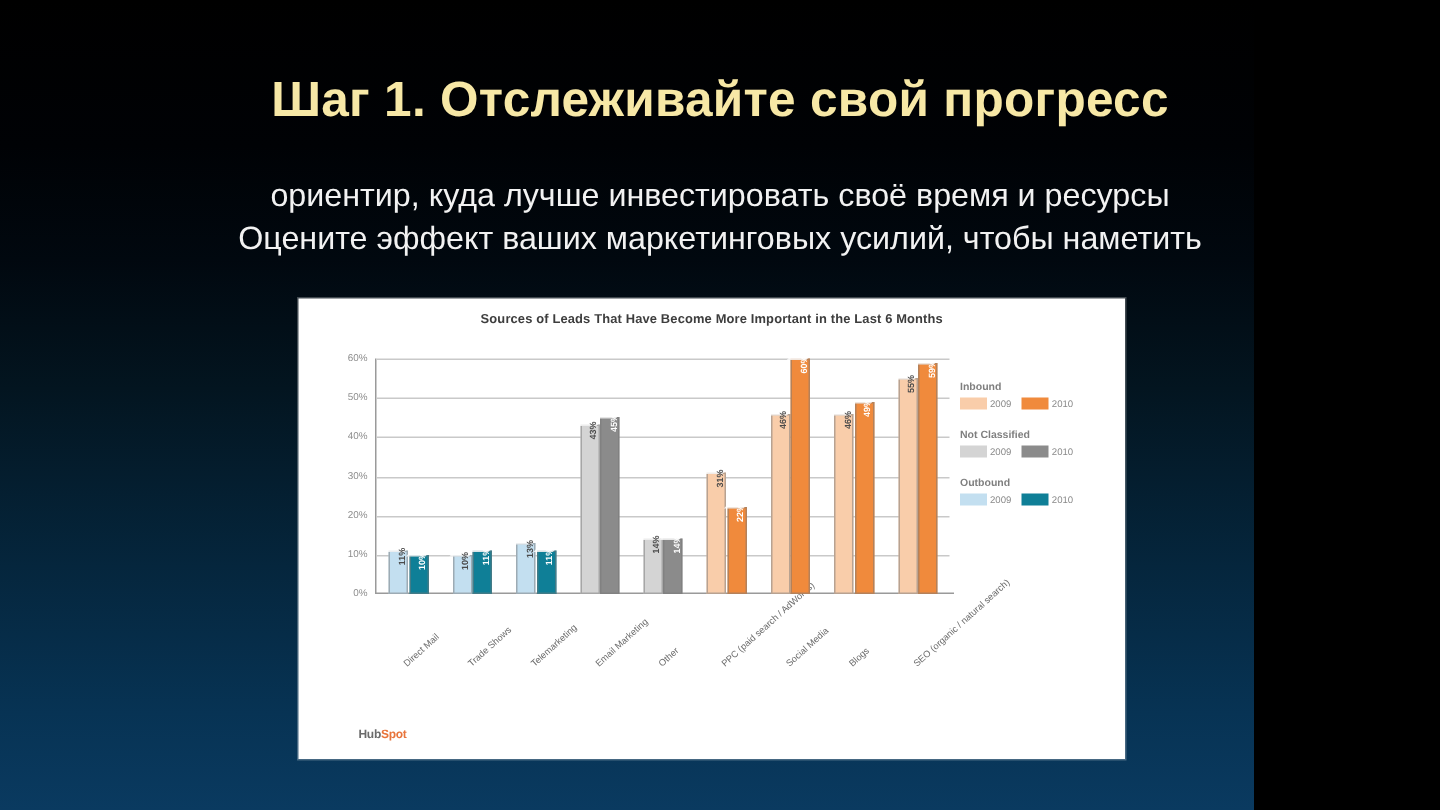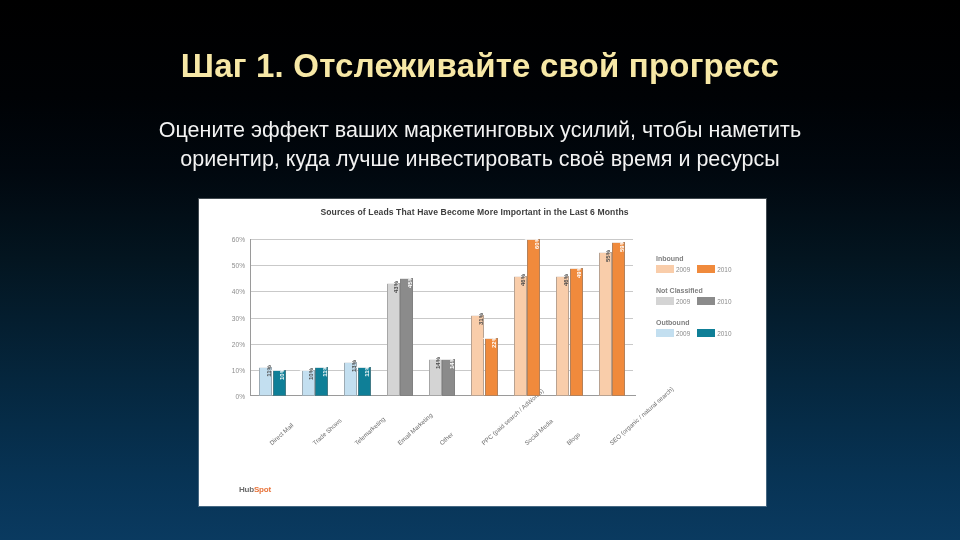--- a/index.html
+++ b/index.html
@@ -8,21 +8,21 @@
   }
   body {
     width: 960px;
     height: 540px;
     overflow: hidden;
     font-family: "Liberation Sans", sans-serif;
     background: #000000;
   }
   .slide {
     position: relative;
-    width: 960px;
+    width: 836px;
     height: 540px;
     background: linear-gradient(to bottom,
         #000000 0%,
         #000205 18%,
         #01080f 32%,
         #031520 48%,
         #05263d 70%,
         #073354 88%,
         #0a3a60 100%);
     overflow: hidden;
@@ -56,21 +56,20 @@
 
   
   .chart-panel {
     position: absolute;
     left: 199px;
     top: 199px;
     width: 551px;
     height: 307px;
     background: #ffffff;
     box-shadow: 0 0 0 1px rgba(255,255,255,0.25);
-    padding-left: 16px;
   }
   .chart-title {
     position: absolute;
     left: 0;
     top: 8px;
     width: 551px;
     text-align: center;
     font-size: 8.6px;
     font-weight: bold;
     color: #3d3d3d;
@@ -214,22 +213,22 @@
   .hubspot-logo .spot { color: #e8743b; }
 </style>
 </head>
 <body>
 
 <div class="slide">
 
   <div class="slide-title">Шаг 1. Отслеживайте свой прогресс</div>
 
   <div class="slide-subtitle">
+    <span class="sub-line">ориентир, куда лучше инвестировать своё время и ресурсы</span>
     <span class="sub-line">Оцените эффект ваших маркетинговых усилий, чтобы наметить</span>
-    <span class="sub-line">ориентир, куда лучше инвестировать своё время и ресурсы</span>
   </div>
 
   <div class="chart-panel">
 
     <div class="chart-title">Sources of Leads That Have Become More Important in the Last 6 Months</div>
 
     <div class="plot" id="plot-area">
       <div class="axis-y"></div>
       <div class="axis-x"></div>
     <div class="ytick" style="top: 157px;">0%</div>

